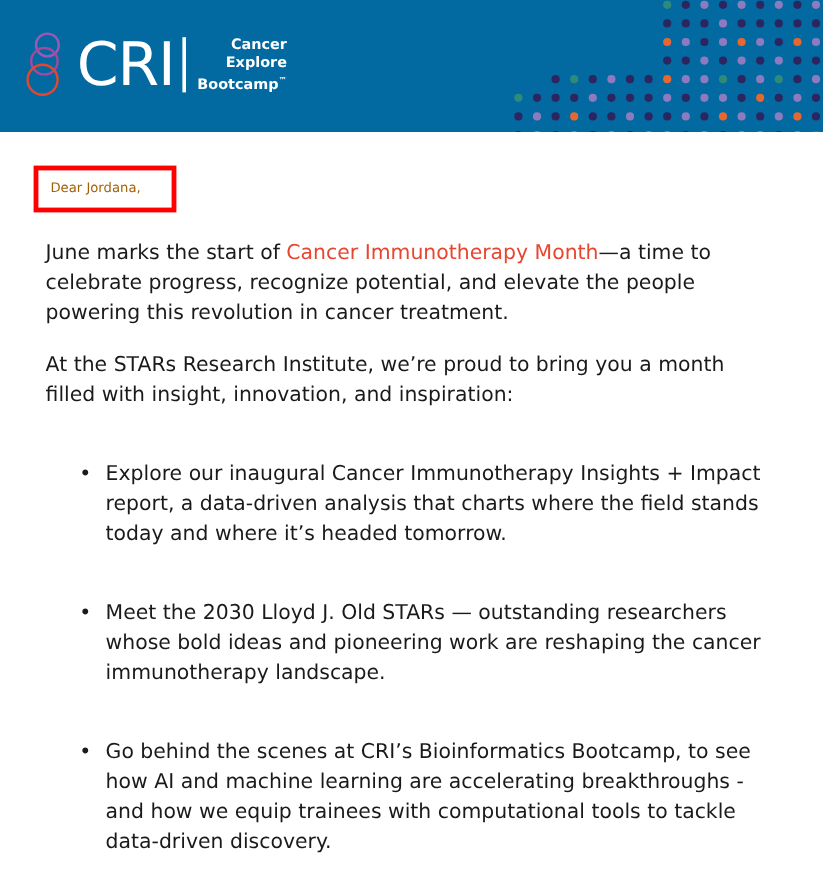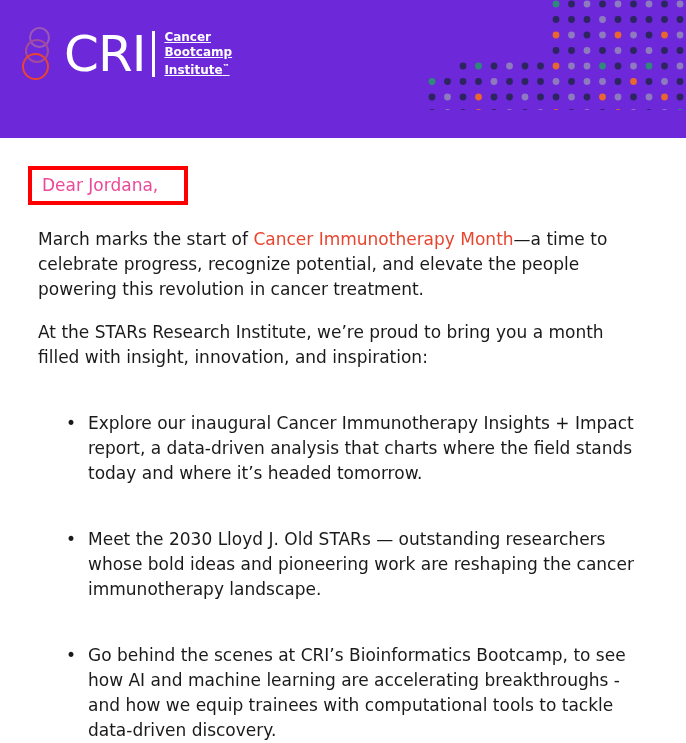--- a/index.html
+++ b/index.html
@@ -12,23 +12,24 @@
     background: #ffffff;
     font-family: "DejaVu Sans", "Liberation Sans", sans-serif;
     overflow: hidden;
     position: relative;
   }
 
   
   .banner {
     position: relative;
     width: 686px;
-    height: 138px;
-    background: #6d28d9;
+    height: 110px;
+    background: #0369a1;
     overflow: hidden;
+    text-align: right;
   }
   .dot-field {
     position: absolute;
     top: 0;
     right: 0;
     width: 260px;
     height: 110px;
     pointer-events: none;
   }
 
@@ -80,44 +81,43 @@
     background: #ffffff;
     margin: 0 9px 0 7px;
   }
   .logo-words {
     color: #ffffff;
     font-size: 12px;
     line-height: 15px;
     font-weight: 700;
     font-family: "DejaVu Sans", "Liberation Sans", sans-serif;
     white-space: nowrap;
-    text-decoration: underline;
   }
   .logo-words sup {
     font-size: 7px;
     vertical-align: super;
   }
 
   
   .content {
     padding: 0 38px 0 38px;
     color: #1a1a1a;
   }
   .salutation-box {
     display: inline-block;
     margin-top: 28px;
     margin-left: -10px;
     border: 4px solid #FF0000;
     background: #ffffff;
     padding: 5px 26px 6px 10px;
   }
   .salutation {
-    font-size: 17px;
+    font-size: 11px;
     line-height: 20px;
-    color: #ec4899;
+    color: #a16207;
     white-space: nowrap;
   }
 
   p.para {
     font-size: 17px;
     line-height: 25px;
     margin: 18px 0 0 0;
     color: #1a1a1a;
     max-width: 600px;
   }
@@ -266,33 +266,33 @@
   <div class="logo-wrap">
     <div class="logo-rings">
       <span class="ring ring-1"></span>
       <span class="ring ring-2"></span>
       <span class="ring ring-3"></span>
     </div>
     <div class="logo-cri">CRI</div>
     <div class="logo-divider"></div>
     <div class="logo-words">
       <div>Cancer</div>
-      <div>Bootcamp</div>
-      <div><span>Institute</span><sup>™</sup></div>
+      <div>Explore</div>
+      <div><span>Bootcamp</span><sup>™</sup></div>
     </div>
   </div>
 </div>
 
 <div class="content">
 
   <div class="salutation-box">
     <div class="salutation">Dear Jordana,</div>
   </div>
 
-  <p class="para first"><span>March marks the start of </span><a class="inline-link" href="#">Cancer Immunotherapy Month</a><span>—a time to celebrate progress, recognize potential, and elevate the people powering this revolution in cancer treatment.</span></p>
+  <p class="para first"><span>June marks the start of </span><a class="inline-link" href="#">Cancer Immunotherapy Month</a><span>—a time to celebrate progress, recognize potential, and elevate the people powering this revolution in cancer treatment.</span></p>
 
   <p class="para">At the STARs Research Institute, we’re proud to bring you a month filled with insight, innovation, and inspiration:</p>
 
   <ul class="bullets">
     <li>Explore our inaugural Cancer Immunotherapy Insights + Impact report, a data-driven analysis that charts where the field stands today and where it’s headed tomorrow.</li>
     <li>Meet the 2030 Lloyd J. Old STARs — outstanding researchers whose bold ideas and pioneering work are reshaping the cancer immunotherapy landscape.</li>
     <li>Go behind the scenes at CRI’s Bioinformatics Bootcamp, to see how AI and machine learning are accelerating breakthroughs - and how we equip trainees with computational tools to tackle data-driven discovery.</li>
   </ul>
 </div>
 

